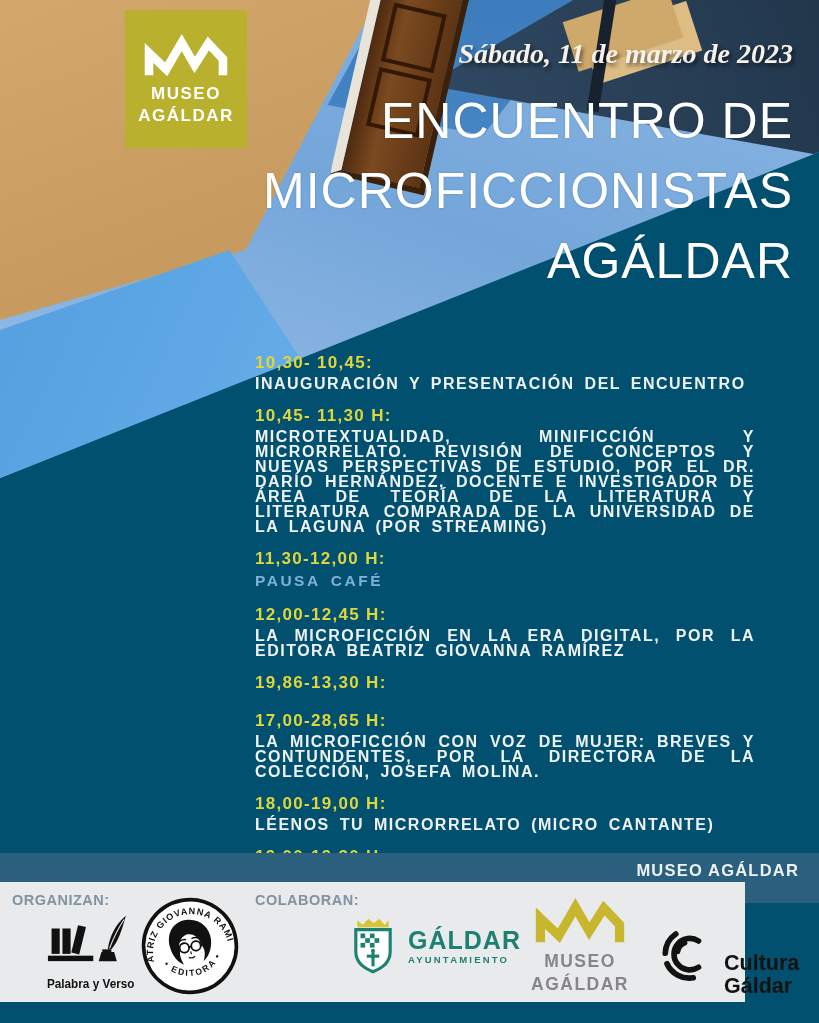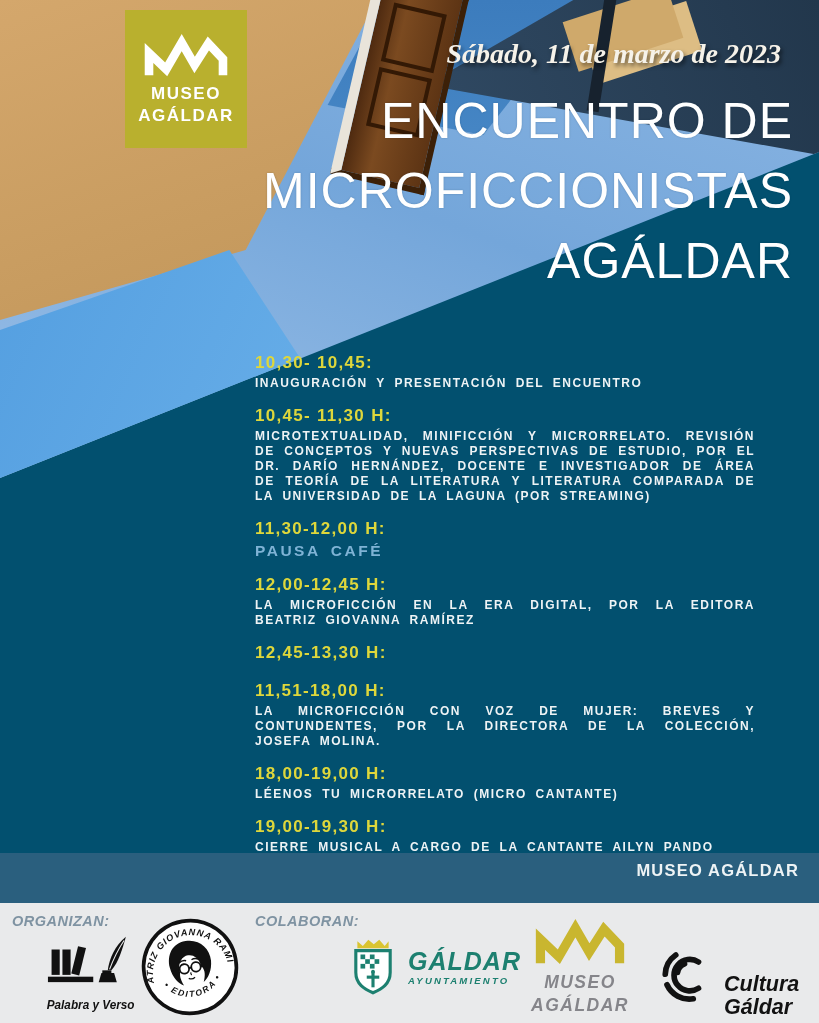--- a/index.html
+++ b/index.html
@@ -30,45 +30,45 @@
 
   
   .badge{position:absolute;left:125px;top:10px;width:122px;height:138px;
          background:#b9b02e;display:flex;flex-direction:column;align-items:center;
          justify-content:center;gap:6px;}
   .badge .crown{margin-top:2px;}
   .badge .bname{color:#ffffff;font-size:17px;font-weight:600;letter-spacing:1.5px;
                 text-align:center;line-height:22px;}
 
   
-  .date{position:absolute;right:38px;top:38px;color:#f6f2e9;
+  .date{position:absolute;right:26px;top:38px;color:#f6f2e9;
         font-family:"Liberation Serif",serif;font-style:italic;font-weight:bold;
         font-size:28px;text-shadow:2px 3px 4px rgba(0,0,0,.55);}
 
   
   .title{position:absolute;right:26px;top:86px;text-align:right;color:#ffffff;
          font-weight:normal;font-size:50px;letter-spacing:1px;line-height:70px;
          text-shadow:0 0 2px rgba(0,40,60,.25);}
 
   
   .schedule{position:absolute;left:255px;top:352px;width:500px;
             display:flex;flex-direction:column;gap:14px;}
   .sch-time{color:#ded73b;font-size:17px;font-weight:bold;letter-spacing:1.3px;
             line-height:21px;margin-bottom:3px;}
-  .sch-desc{color:#eef3f5;font-size:12px;font-weight:bold;letter-spacing:1.5px;
+  .sch-desc{color:#eef3f5;font-size:16px;font-weight:bold;letter-spacing:1.5px;
             word-spacing:4px;line-height:15px;text-align:justify;}
   .coffee .sch-desc{color:#7fb3d5;font-size:15.5px;letter-spacing:2.5px;line-height:18px;}
 
   
   .venue{position:absolute;left:0;top:853px;width:819px;height:50px;background:#2a5f7e;
          box-sizing:border-box;padding:6px 20px 0 14px;text-align:right;color:#eef3f5;}
   .venue .v1,.venue .v2{font-size:16.5px;font-weight:bold;letter-spacing:1.2px;line-height:22px;}
 
   
-  .footer{position:absolute;left:0;top:903px;width:819px;height:120px;background:#e9eaeb;font-style:italic;}
+  .footer{position:absolute;left:0;top:882px;width:745px;height:120px;background:#e9eaeb;}
   .flabel{position:absolute;font-size:14.5px;font-weight:bold;letter-spacing:.5px;color:#7f93a2;}
   .lbl-org{left:12px;top:10px;}
   .lbl-col{left:255px;top:10px;}
 
   .palabra{position:absolute;left:20px;top:32px;width:118px;text-align:right;}
   .palabra .plabel{margin-top:1px;font-size:12.5px;font-weight:bold;color:#111111;
                    letter-spacing:0;transform:scaleX(.94);}
 
   .stamp{position:absolute;left:140px;top:14px;width:100px;height:100px;transform:rotate(-10deg);}
 
@@ -132,24 +132,24 @@
     </div>
     <div class="sch-item coffee">
       <div class="sch-time">11,30-12,00 H:</div>
       <div class="sch-desc">PAUSA CAFÉ</div>
     </div>
     <div class="sch-item">
       <div class="sch-time">12,00-12,45 H:</div>
       <div class="sch-desc">LA MICROFICCIÓN EN LA ERA DIGITAL, POR LA EDITORA BEATRIZ GIOVANNA RAMÍREZ</div>
     </div>
     <div class="sch-item">
-      <div class="sch-time">12,45-13,30 H:</div>
-    </div>
-    <div class="sch-item">
-      <div class="sch-time">11,51-18,00 H:</div>
+      <div class="sch-time">19,86-13,30 H:</div>
+    </div>
+    <div class="sch-item">
+      <div class="sch-time">17,00-28,65 H:</div>
       <div class="sch-desc">LA MICROFICCIÓN CON VOZ DE MUJER: BREVES Y CONTUNDENTES, POR LA DIRECTORA DE LA COLECCIÓN, JOSEFA MOLINA.</div>
     </div>
     <div class="sch-item">
       <div class="sch-time">18,00-19,00 H:</div>
       <div class="sch-desc">LÉENOS TU MICRORRELATO (MICRO CANTANTE)</div>
     </div>
     <div class="sch-item">
       <div class="sch-time">19,00-19,30 H:</div>
       <div class="sch-desc">CIERRE MUSICAL A CARGO DE LA CANTANTE AILYN PANDO</div>
     </div>

